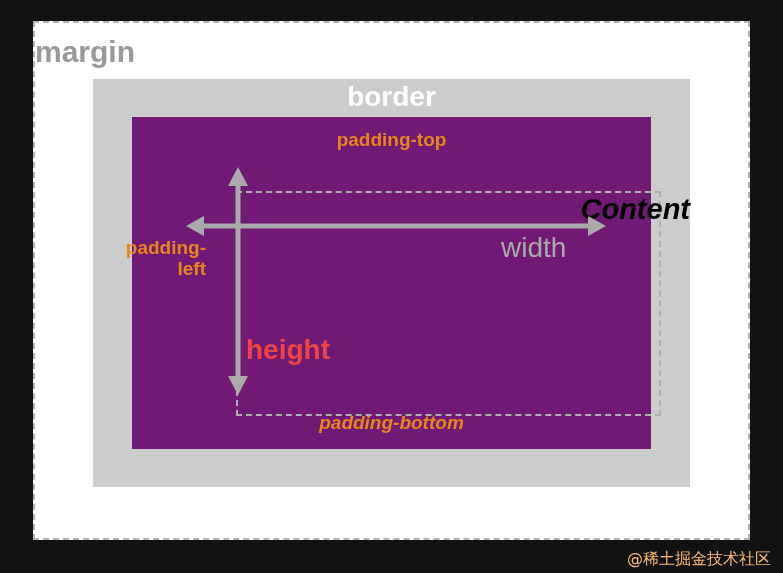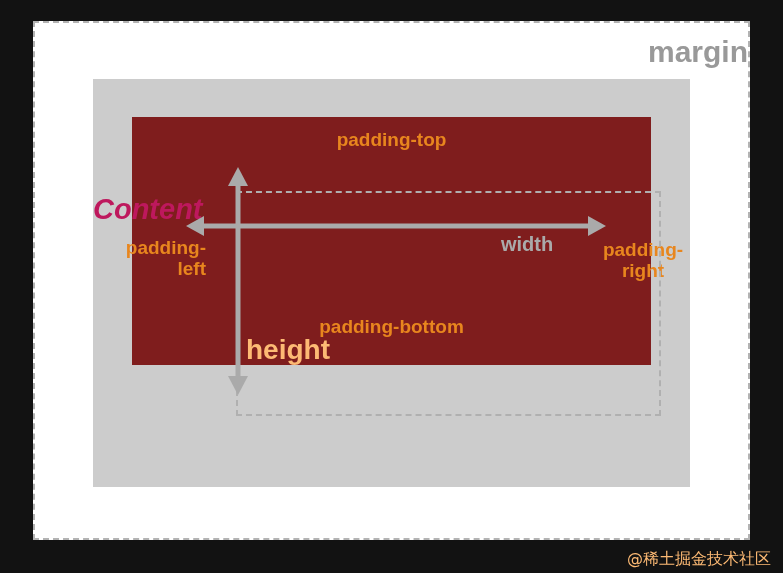--- a/index.html
+++ b/index.html
@@ -25,21 +25,21 @@
     background: #ffffff;
     border: 2px dashed #b3b3b3;
     box-sizing: border-box;
   }
 
   #margin-label {
     position: absolute;
     left: 0;
     top: 14px;
     width: 100%;
-    text-align: right;
+    text-align: left;
     color: #999999;
     font-size: 30px;
     font-weight: bold;
     letter-spacing: 0px;
     line-height: 1;
   }
 
   
   #border-box {
     position: absolute;
@@ -62,22 +62,22 @@
     font-weight: bold;
     line-height: 1;
   }
 
   
   #padding-box {
     position: absolute;
     left: 39px;
     top: 38px;
     width: 519px;
-    height: 248px;
-    background: #7f1d1d;
+    height: 332px;
+    background: #701a75;
     box-sizing: border-box;
   }
 
   .padding-label {
     position: absolute;
     color: #e8861e;
     font-size: 19px;
     font-weight: bold;
     line-height: 1.12;
     white-space: nowrap;
@@ -85,23 +85,24 @@
 
   #padding-top-label {
     left: 0;
     top: 12px;
     width: 100%;
     text-align: center;
   }
 
   #padding-bottom-label {
     left: 0;
-    bottom: 28px;
-    width: 100%;
-    text-align: center;
+    bottom: 16px;
+    width: 100%;
+    text-align: center;
+    font-style: italic;
   }
 
   #padding-left-label {
     left: -22px;
     top: 120px;
     width: 96px;
     text-align: right;
     white-space: normal;
   }
 
@@ -122,22 +123,22 @@
     height: 225px;
     border: 2px dashed #b0b0b0;
     box-sizing: border-box;
   }
 
   #content-label {
     position: absolute;
     left: 0;
     top: 116px;
     width: 100%;
-    text-align: left;
-    color: #be185d;
+    text-align: right;
+    color: #000000;
     font-size: 29px;
     font-style: italic;
     font-weight: bold;
     line-height: 1;
   }
 
   
   #arrow-layer {
     position: absolute;
     left: 0;
@@ -146,30 +147,30 @@
     height: 573px;
     pointer-events: none;
   }
 
   
   #width-label {
     position: absolute;
     left: 501px;
     top: 234px;
     color: #aaaaaa;
-    font-size: 20px;
-    font-weight: bold;
+    font-size: 28px;
+    font-weight: normal;
     line-height: 1;
   }
 
   #height-label {
     position: absolute;
     left: 246px;
     top: 336px;
-    color: #fdba74;
+    color: #ef4444;
     font-size: 28px;
     font-weight: bold;
     line-height: 1;
   }
 
   
   #watermark {
     position: absolute;
     right: 12px;
     bottom: 6px;
@@ -182,30 +183,30 @@
 </style>
 </head>
 <body>
 
 <div id="margin-box">
 
   <div id="margin-label">margin</div>
 
   <div id="border-box">
 
+    <div id="border-label">border</div>
 
     <div id="padding-box">
 
       <div class="padding-label" id="padding-top-label">padding-top</div>
 
       <div class="padding-label" id="padding-bottom-label">padding-bottom</div>
 
       <div class="padding-label" id="padding-left-label">padding-left</div>
 
-      <div class="padding-label" id="padding-right-label">padding-right</div>
 
     </div>
 
     <div id="content-box"></div>
 
     <div id="content-label">Content</div>
 
   </div>
 
 </div>

